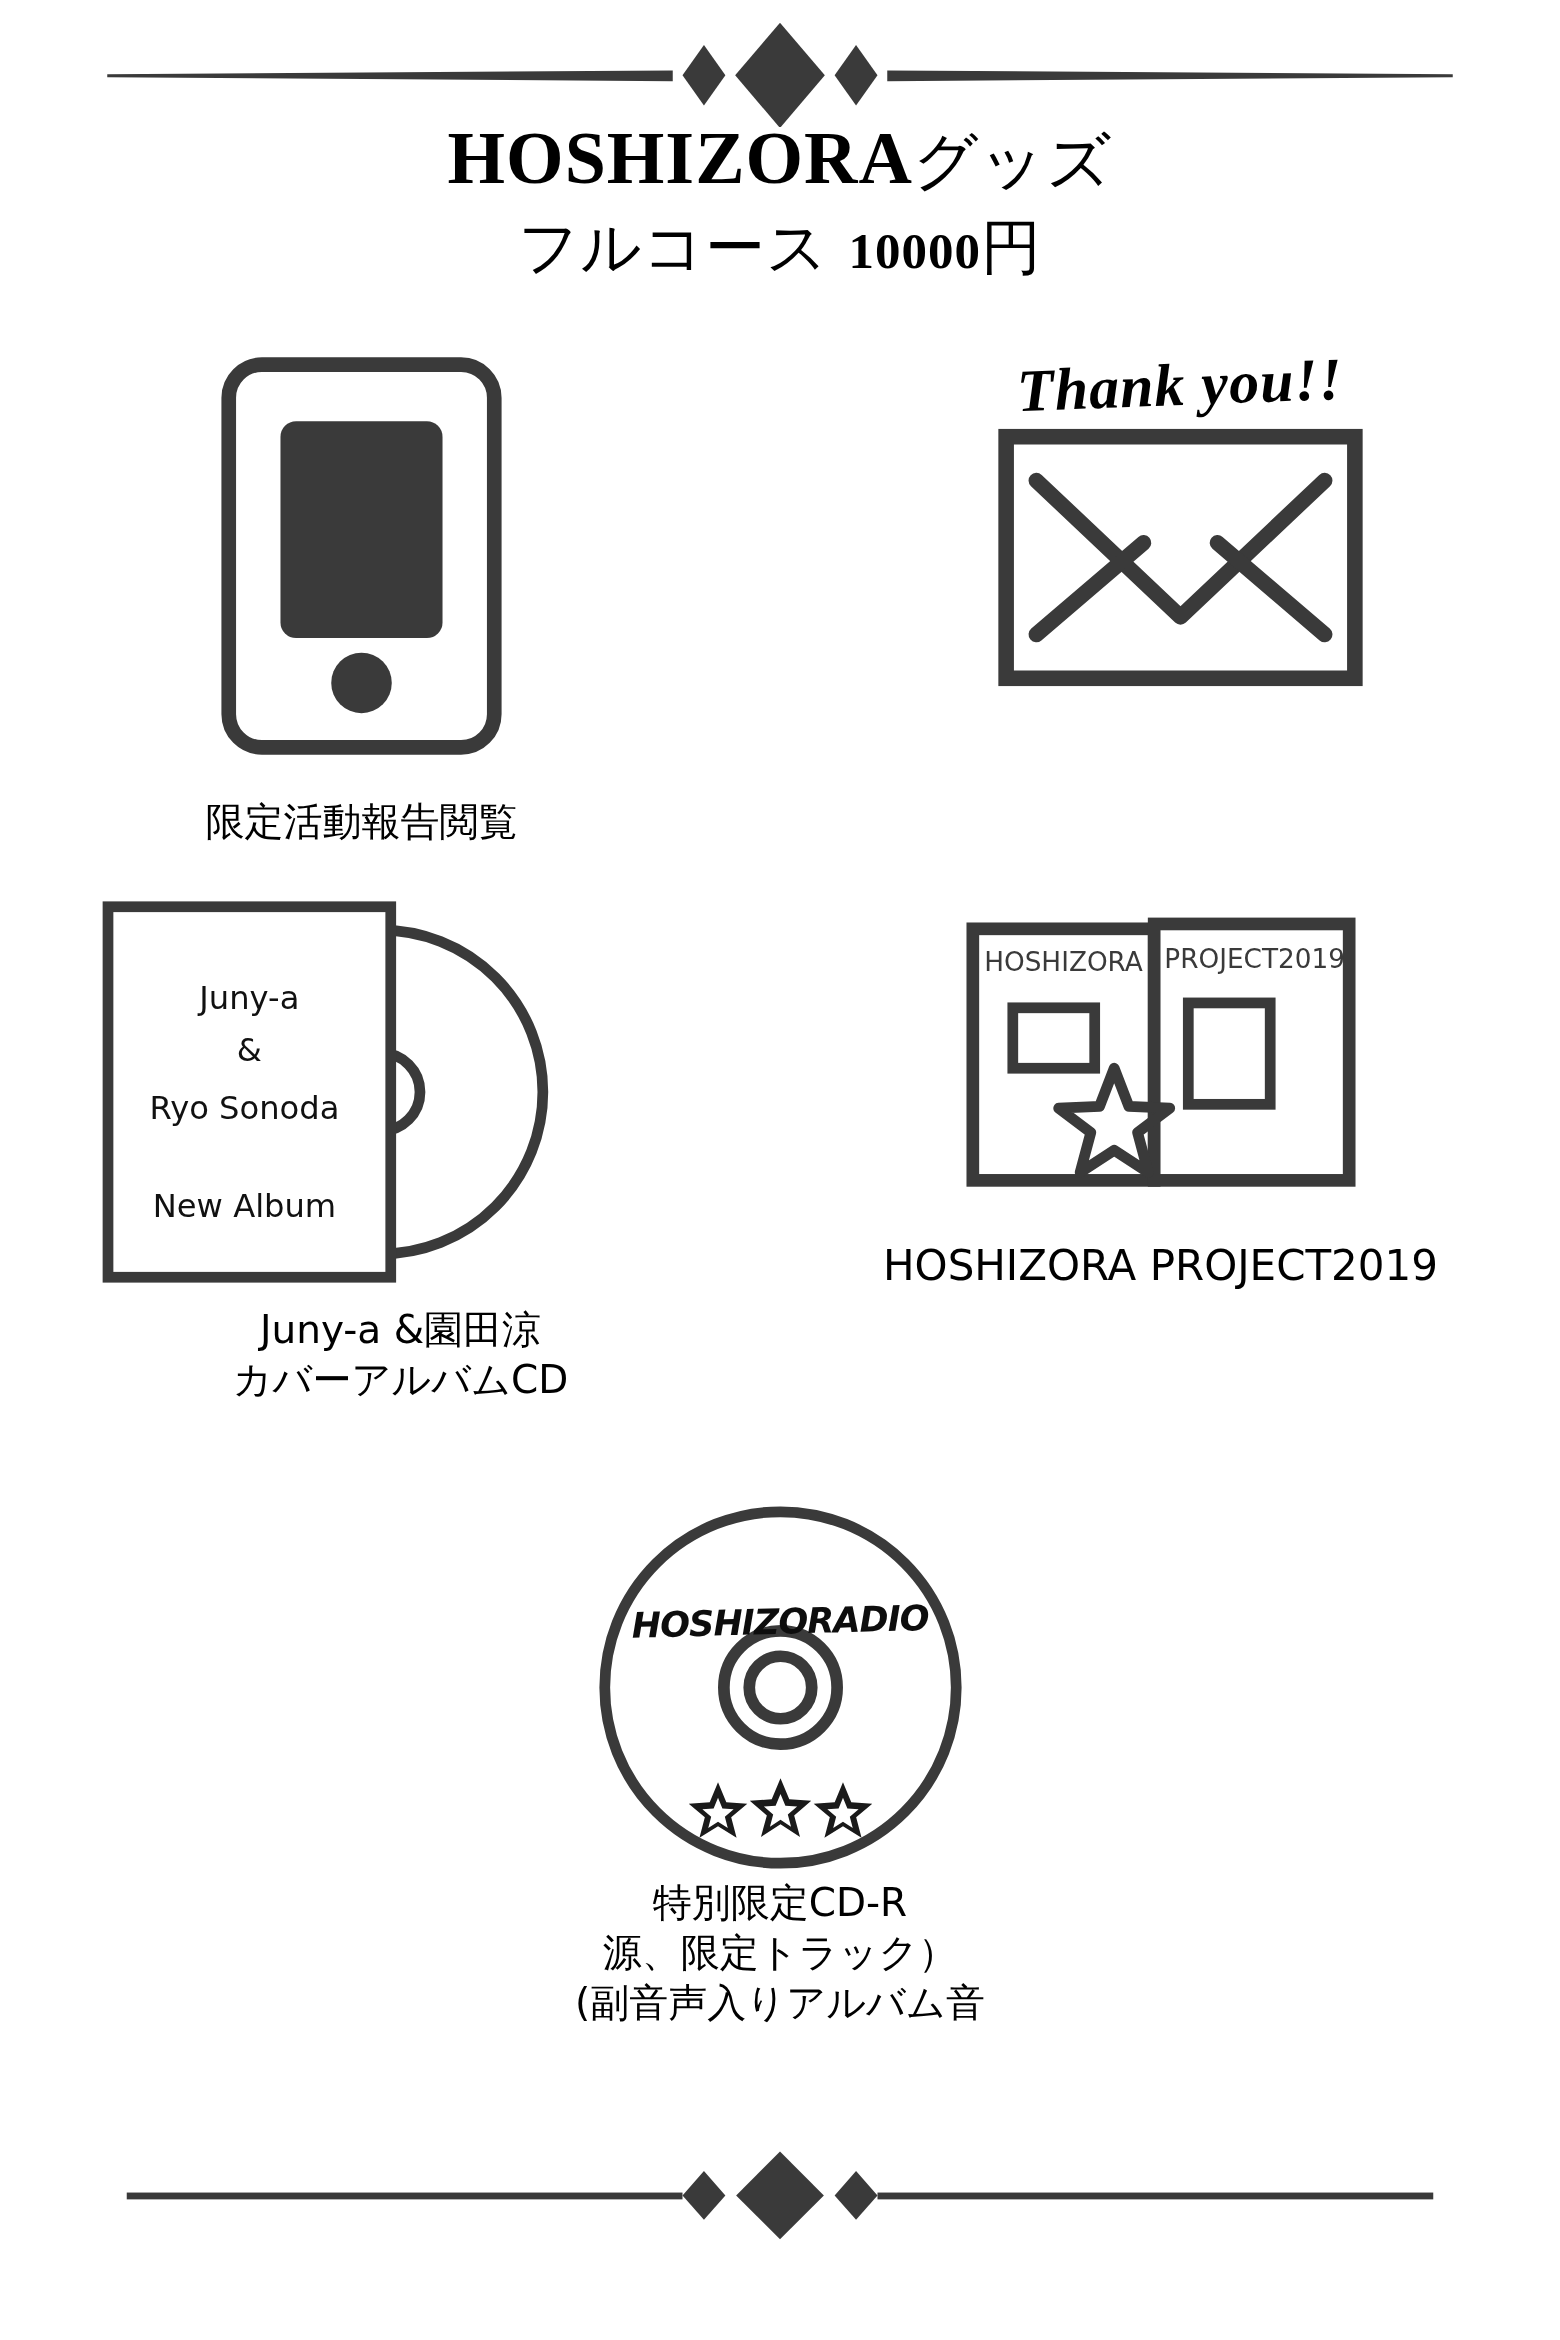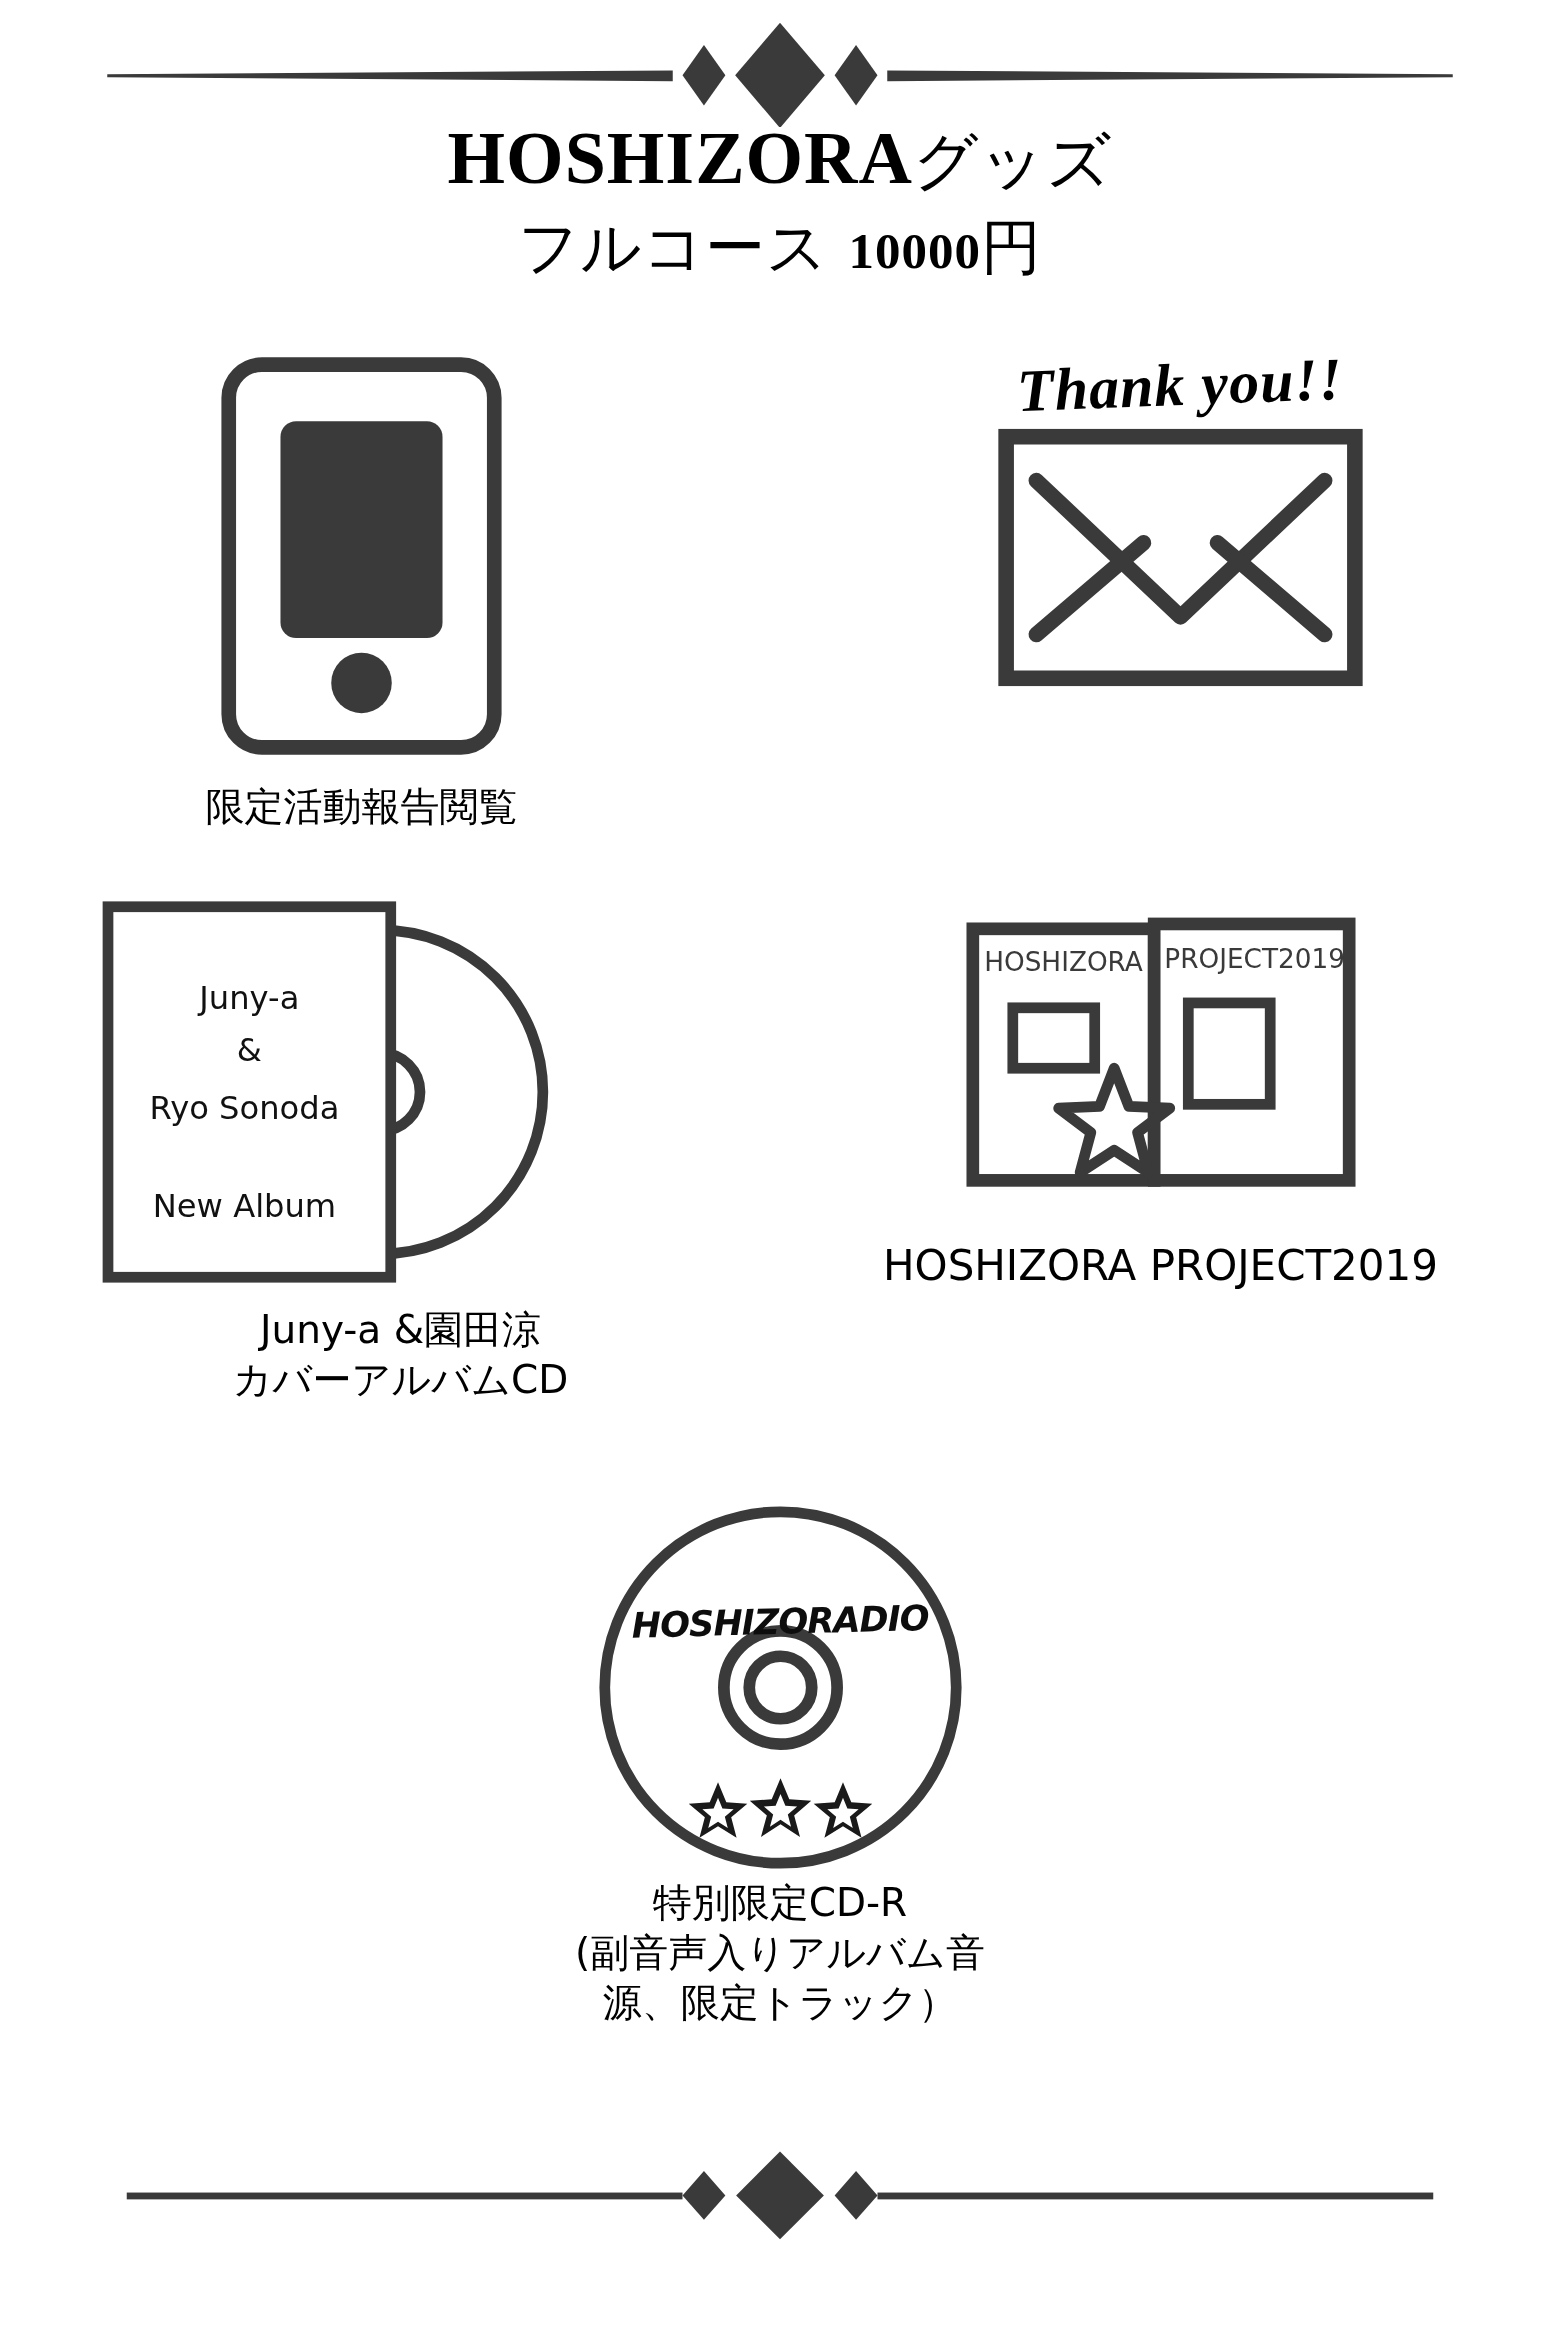--- a/index.html
+++ b/index.html
@@ -89,21 +89,21 @@
     font-size: 42px;
   }
 
   
   #item-tablet   { left: 59px;  top: 351px;  width: 605px; }
   #item-envelope { left: 868px; top: 351px;  width: 624px; }
   #item-cd       { left: 59px;  top: 897px;  width: 683px; }
   #item-photobook{ left: 780px; top: 917px;  width: 761px; }
   #item-cdr      { left: 429px; top: 1502px; width: 702px; }
 
-  .label-tablet    { margin-top: 21px; }
+  .label-tablet    { margin-top: 36px; }
   .label-envelope  { margin-top: 27px; }
   .label-cd        { margin-top: 17.6px; }
   .label-photobook { margin-top: 39px; }
   .label-cdr       { margin-top: 5px; }
 
   
   .thankyou {
     font-family: "Liberation Serif", serif;
     font-style: italic;
     font-weight: 700;
@@ -226,22 +226,22 @@
       </g>
 
       <g fill="#ffffff">
         <path d="M 126 303 L 130.5 314 L 142 314.8 L 133 322.5 L 136 334 L 126 327.5 L 116 334 L 119 322.5 L 110 314.8 L 121.5 314 Z"></path>
         <path d="M 190 299 L 195 311 L 207 311.8 L 197.5 320 L 200.8 332.5 L 190 325.5 L 179.2 332.5 L 182.5 320 L 173 311.8 L 185 311 Z"></path>
         <path d="M 254 303 L 258.5 314 L 270 314.8 L 261 322.5 L 264 334 L 254 327.5 L 244 334 L 247 322.5 L 238 314.8 L 249.5 314 Z"></path>
       </g>
     </svg>
     <div class="item-label label-cdr">
       <div>特別限定CD-R</div>
+      <div>源、限定トラック）</div>
       <div>(副音声入りアルバム音</div>
-      <div>源、限定トラック）</div>
     </div>
   </div>
 
   <div class="divider divider-bottom">
     <svg width="1560" height="117" viewBox="0 0 1600 120" xmlns="http://www.w3.org/2000/svg">
       <rect x="130" y="58" width="570" height="7" fill="#3a3a3a"></rect>
       <rect x="900" y="58" width="570" height="7" fill="#3a3a3a"></rect>
       <polygon points="722,36 744,61 722,86 700,61" fill="#3a3a3a"></polygon>
       <polygon points="800,16 845,61 800,106 755,61" fill="#3a3a3a"></polygon>
       <polygon points="878,36 900,61 878,86 856,61" fill="#3a3a3a"></polygon>

